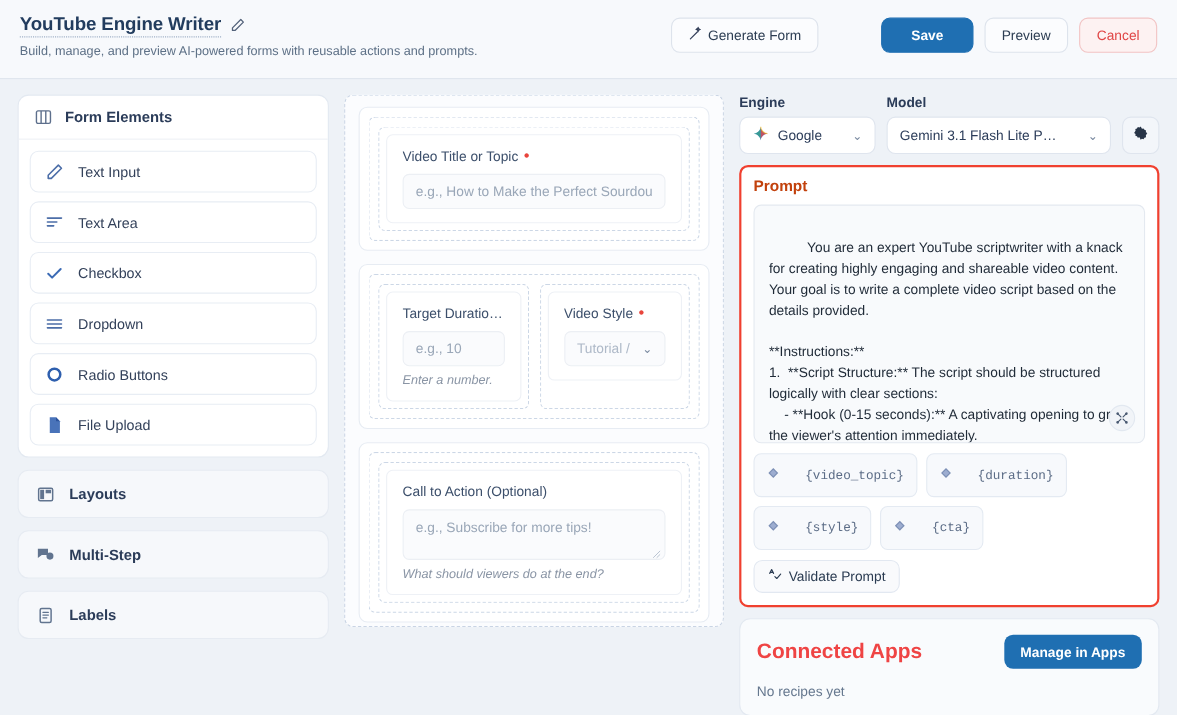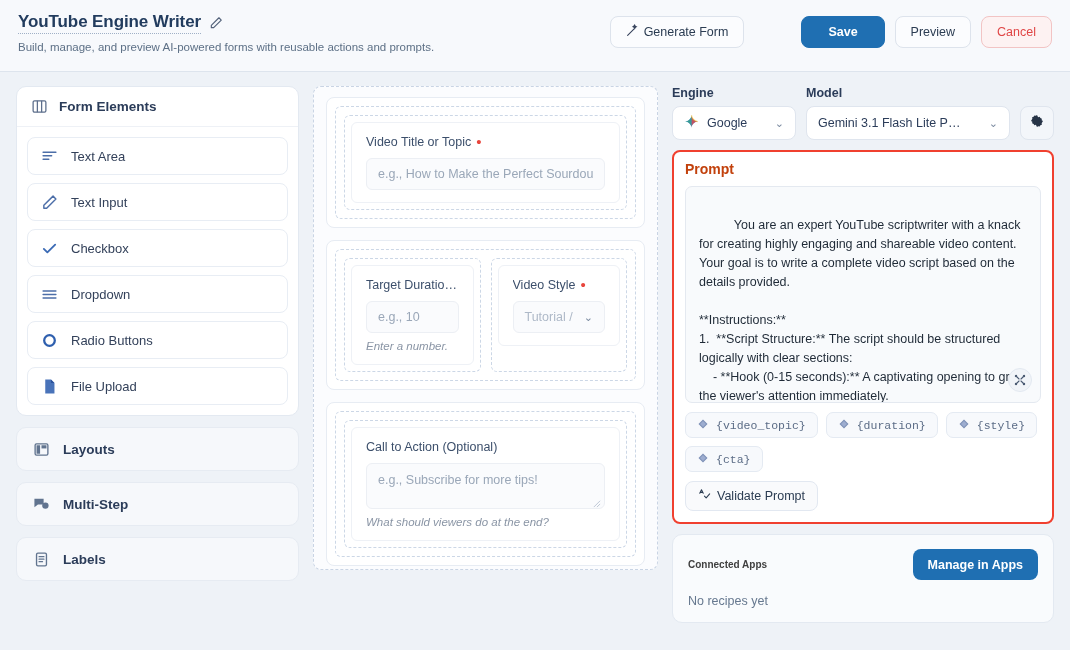--- a/index.html
+++ b/index.html
@@ -151,39 +151,39 @@
   }
   .expand-btn {
     position: absolute; right: 8px; bottom: 10px;
     width: 24px; height: 24px; border-radius: 50%;
     background: #f1f4f8; border: 1px solid #e2e8f0;
     display: flex; align-items: center; justify-content: center;
   }
   .ta-grip { position: absolute; right: 3px; bottom: 2px; width: 9px; height: 9px; }
   .chips { display: flex; flex-wrap: wrap; gap: 8px; }
   .chip {
-    display: inline-flex; align-items: center; gap: 7px;
-    height: 26px; padding: 0 11px;
+    display: inline-flex; align-items: center; gap: 23px;
+    height: 40px; padding: 0 11px;
     background: #f7f9fc; border: 1px solid #e4eaf2; border-radius: 7px;
     font-family: "Liberation Mono", monospace; font-size: 11.5px; color: #5b6c86;
     cursor: pointer;
   }
   .validate {
     align-self: flex-start;
     display: inline-flex; align-items: center; gap: 5px;
     height: 30px; padding: 0 12px;
     background: #f9fafc; border: 1px solid #e2e8f1; border-radius: 8px;
     font-size: 12.5px; color: #2b3c52; cursor: pointer;
   }
   .apps-card {
     background: #f9fbfd; border: 1px solid #e3e9f1; border-radius: 10px;
     padding: 14px 15px;
   }
   .apps-top { display: flex; align-items: center; justify-content: space-between; }
-  .apps-title { font-size: 10px; font-weight: bold; color: #404040; }
+  .apps-title { font-size: 19px; font-weight: bold; color: #ef4444; }
   .apps-btn {
     background: #1f6fb2; color: #fff; font-size: 12.5px; font-weight: bold;
     border-radius: 8px; height: 31px; padding: 0 15px;
     display: inline-flex; align-items: center; cursor: pointer;
   }
   .apps-empty { font-size: 12.5px; color: #66788f; margin-top: 14px; }
 </style>
 </head>
 <body>
 
@@ -229,34 +229,34 @@
               <rect x="3" y="4" width="18" height="16" rx="2" fill="none" stroke="#5c7characters" style="stroke:#5d6f8c" stroke-width="1.8"></rect>
               <path d="M9 4v16M15 4v16" stroke="#5d6f8c" stroke-width="1.8"></path>
             </svg>
           </span>
           <span>Form Elements</span>
         </div>
         <div class="panel-body">
 
           <div class="el-item">
             <span class="ico">
+              <svg width="17" height="17" viewBox="0 0 24 24" fill="none" stroke="#4c6ea8" stroke-width="2" stroke-linecap="round" stroke-linejoin="round">
+                <path d="M17 3l4 4L8 20H4v-4L17 3z"></path>
+              </svg>
+            </span>
+            <span>Text Input</span>
+          </div>
+
+          <div class="el-item">
+            <span class="ico">
               <svg width="17" height="17" viewBox="0 0 24 24" stroke="#4c6ea8" stroke-width="2.1" stroke-linecap="round">
                 <path d="M3 6h18M3 11h12M3 16h8"></path>
               </svg>
             </span>
             <span>Text Area</span>
-          </div>
-
-          <div class="el-item">
-            <span class="ico">
-              <svg width="17" height="17" viewBox="0 0 24 24" fill="none" stroke="#4c6ea8" stroke-width="2" stroke-linecap="round" stroke-linejoin="round">
-                <path d="M17 3l4 4L8 20H4v-4L17 3z"></path>
-              </svg>
-            </span>
-            <span>Text Input</span>
           </div>
 
           <div class="el-item">
             <span class="ico">
               <svg width="17" height="17" viewBox="0 0 24 24" fill="none" stroke="#3c6bb5" stroke-width="2.6" stroke-linecap="round" stroke-linejoin="round">
                 <path d="M4 12.5l5 5L20 6.5"></path>
               </svg>
             </span>
             <span>Checkbox</span>
           </div>

